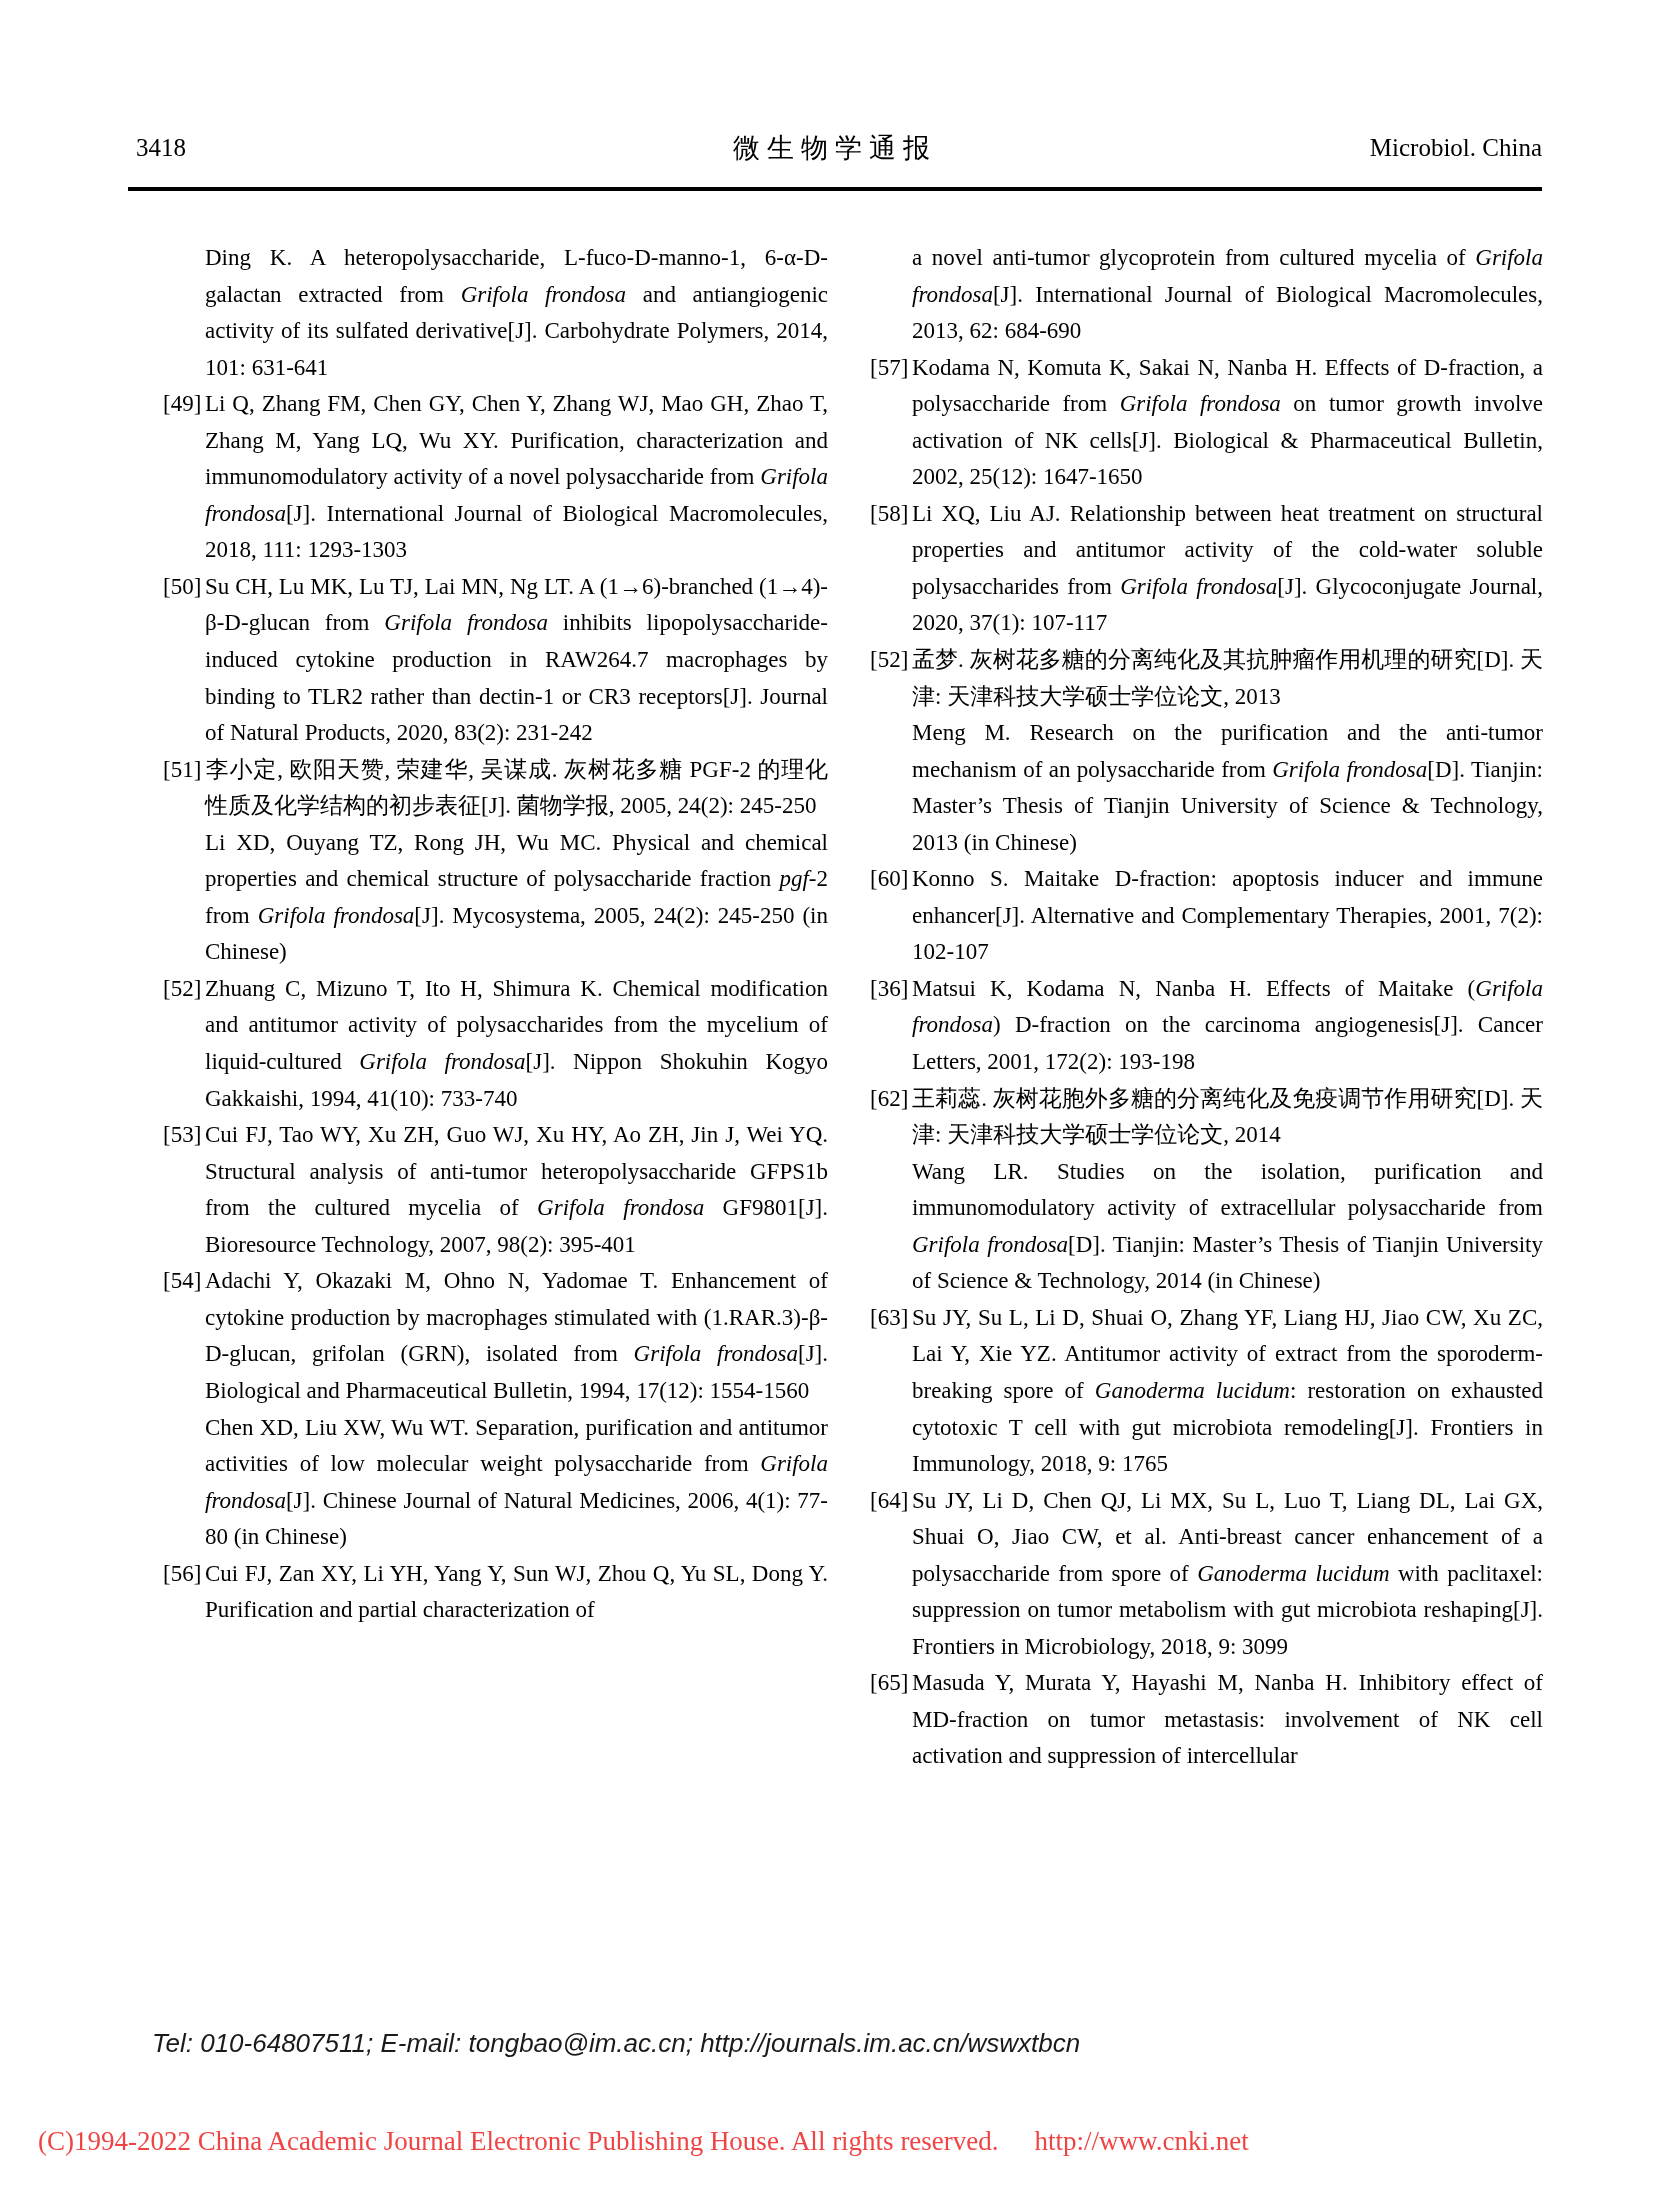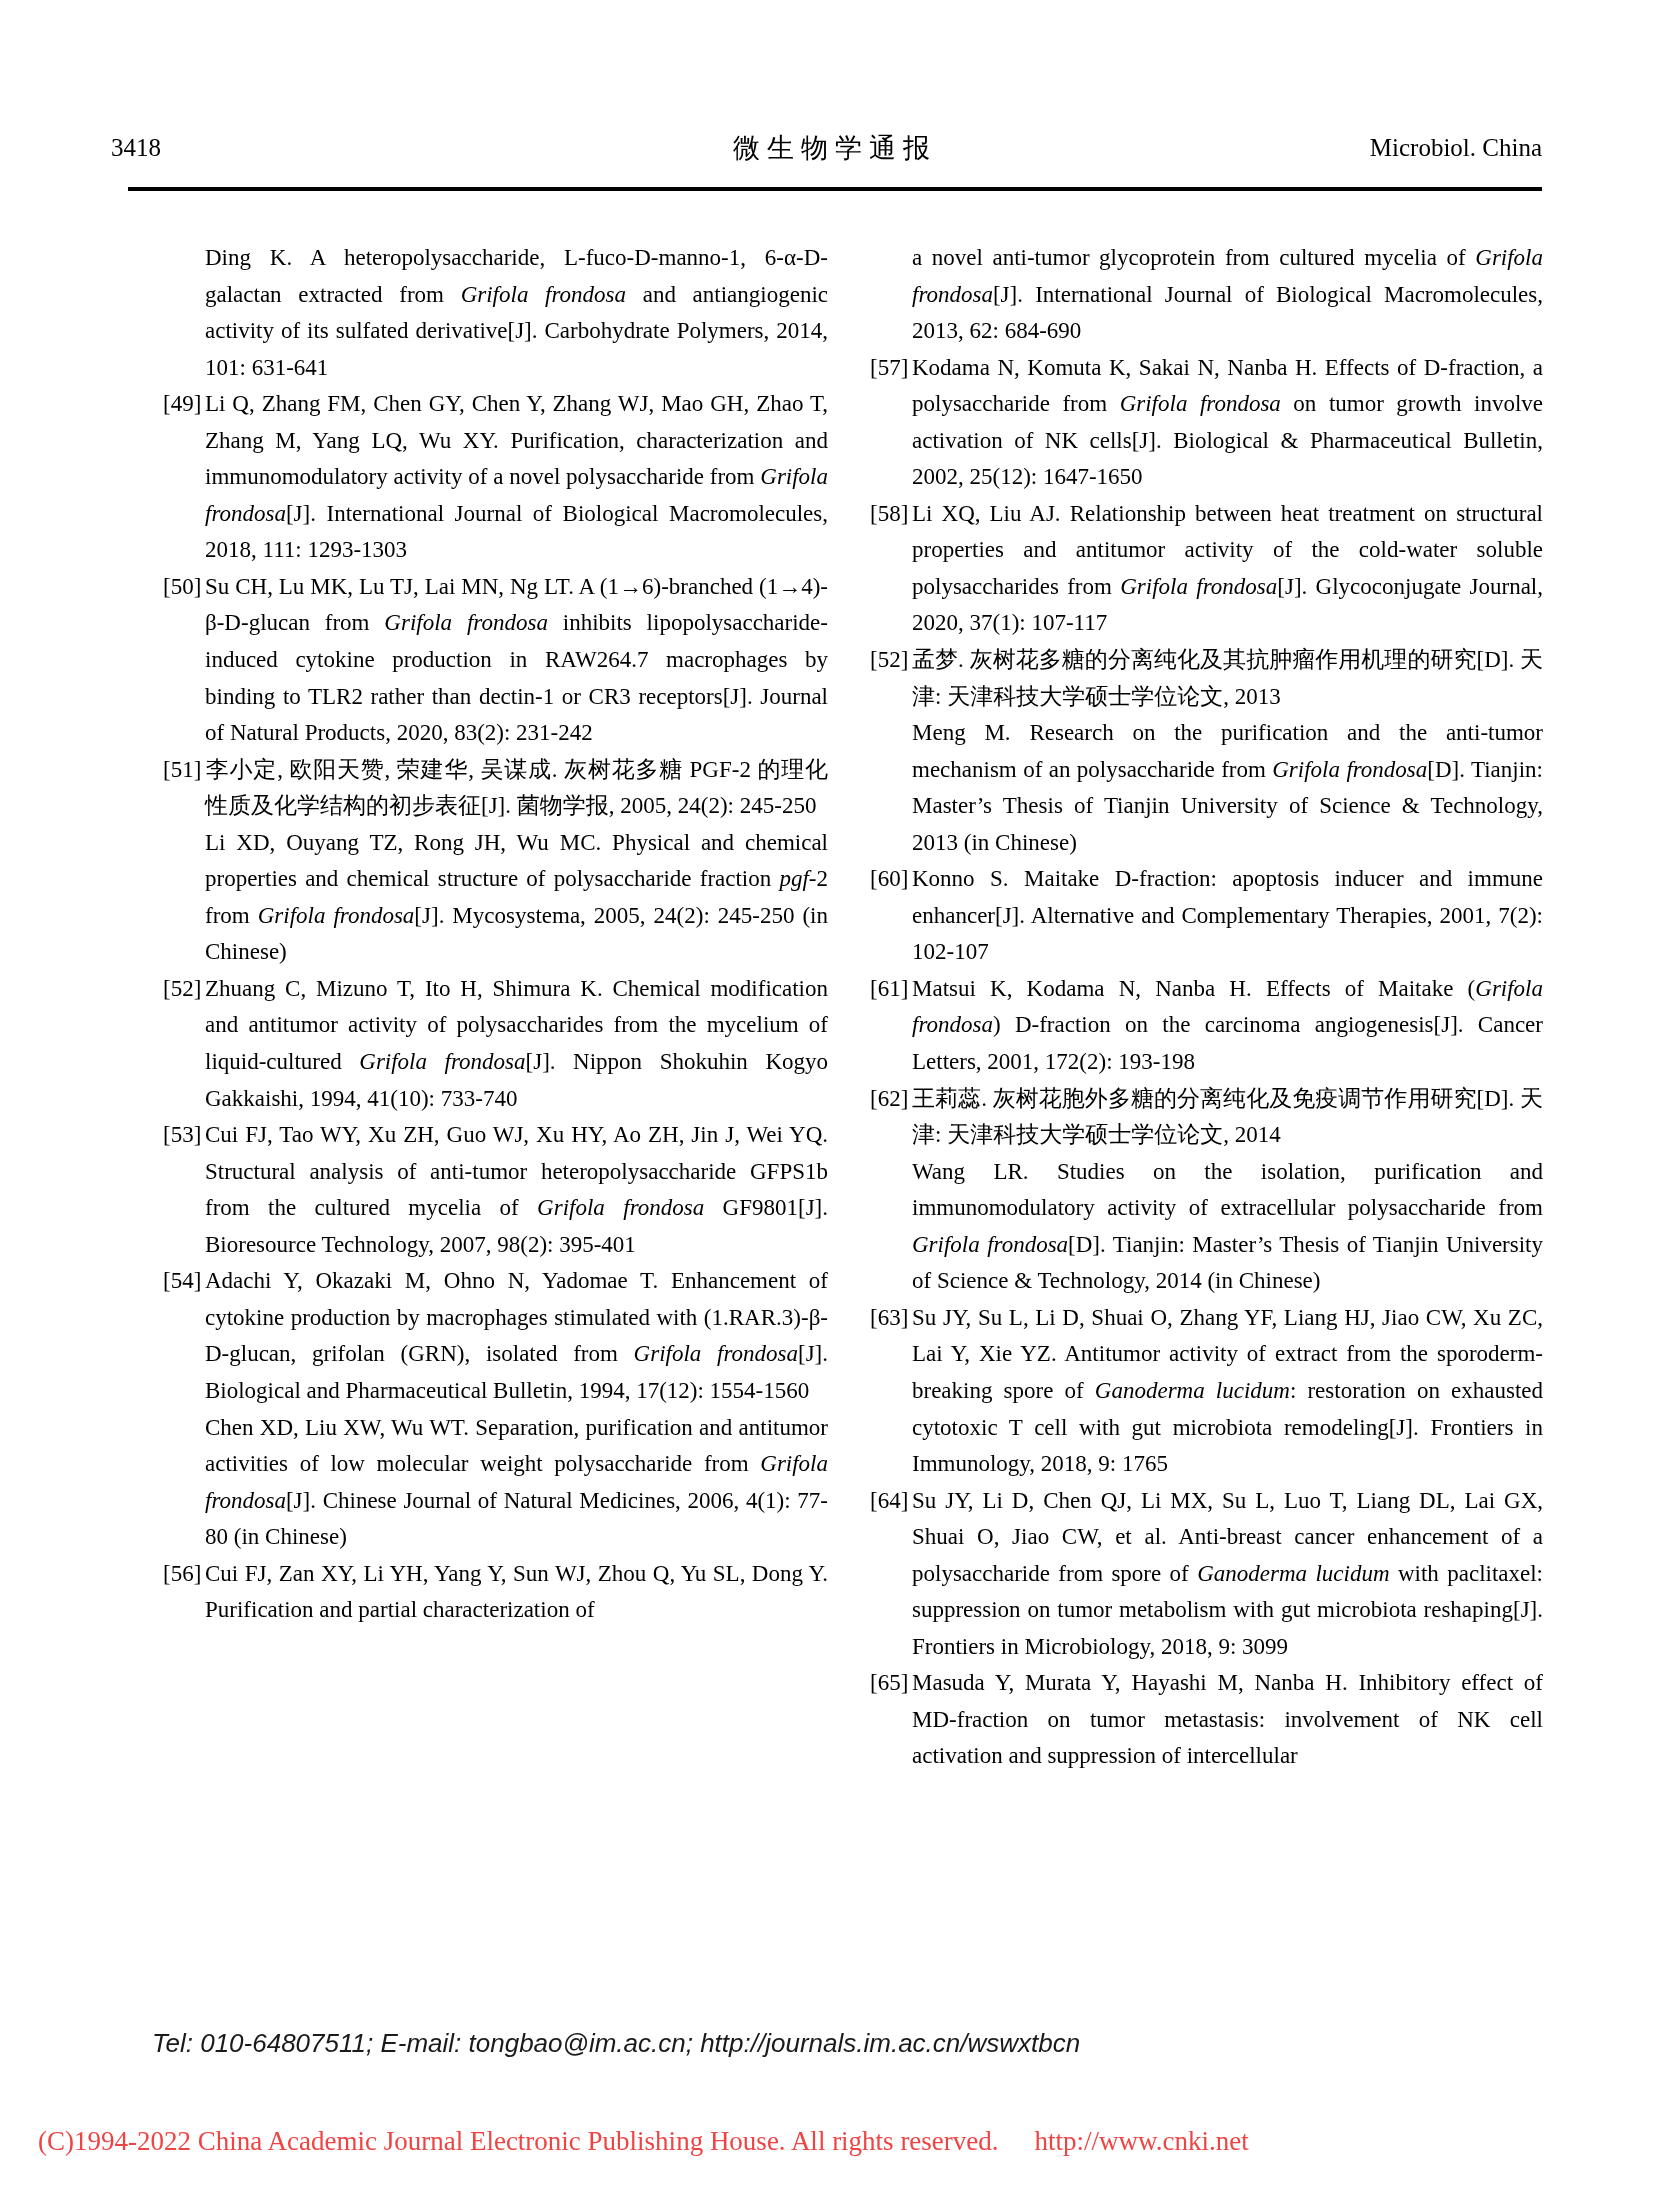--- a/index.html
+++ b/index.html
@@ -6,21 +6,21 @@
   .page {
     position: relative;
     width: 1653px;
     height: 2206px;
     background: #ffffff;
     font-family: "Liberation Serif", "DejaVu Serif", serif;
     color: #000000;
     overflow: hidden;
   }
   .page-number {
-    position: absolute; left: 111px; top: 134px;
+    position: absolute; left: 136px; top: 134px;
     font-size: 25px;
   }
   .journal-cn {
     position: absolute; left: 128px; top: 130px; width: 1414px;
     text-align: center; font-size: 27px; letter-spacing: 7px;
   }
   .journal-en {
     position: absolute; right: 111px; top: 134px;
     font-size: 25px;
   }
@@ -75,21 +75,21 @@
       <div class="ref labeled"><span class="ref-label">[56]</span><span><span>Cui FJ, Zan XY, Li YH, Yang Y, Sun WJ, Zhou Q, Yu SL, Dong Y. Purification and partial characterization of</span></span></div>
     </div>
 
   <div class="col right-col">
       <div class="ref"><span><span>a novel anti-tumor glycoprotein from cultured mycelia of </span><span class="it">Grifola frondosa</span><span>[J]. International Journal of Biological Macromolecules, 2013, 62: 684-690</span></span></div>
       <div class="ref labeled"><span class="ref-label">[57]</span><span><span>Kodama N, Komuta K, Sakai N, Nanba H. Effects of D-fraction, a polysaccharide from </span><span class="it">Grifola frondosa</span><span> on tumor growth involve activation of NK cells[J]. Biological &amp; Pharmaceutical Bulletin, 2002, 25(12): 1647-1650</span></span></div>
       <div class="ref labeled"><span class="ref-label">[58]</span><span><span>Li XQ, Liu AJ. Relationship between heat treatment on structural properties and antitumor activity of the cold-water soluble polysaccharides from </span><span class="it">Grifola</span><span> </span><span class="it">frondosa</span><span>[J]. Glycoconjugate Journal, 2020, 37(1): 107-117</span></span></div>
       <div class="ref labeled"><span class="ref-label">[52]</span><span><span>孟梦. 灰树花多糖的分离纯化及其抗肿瘤作用机理的研究[D]. 天津: 天津科技大学硕士学位论文, 2013</span></span></div>
       <div class="ref"><span><span>Meng M. Research on the purification and the anti-tumor mechanism of an polysaccharide from </span><span class="it">Grifola frondosa</span><span>[D]. Tianjin: Master’s Thesis of Tianjin University of Science &amp; Technology, 2013 (in Chinese)</span></span></div>
       <div class="ref labeled"><span class="ref-label">[60]</span><span><span>Konno S. Maitake D-fraction: apoptosis inducer and immune enhancer[J]. Alternative and Complementary Therapies, 2001, 7(2): 102-107</span></span></div>
-      <div class="ref labeled"><span class="ref-label">[61]</span><span><span>Matsui K, Kodama N, Nanba H. Effects of Maitake (</span><span class="it">Grifola frondosa</span><span>) D-fraction on the carcinoma angiogenesis[J]. Cancer Letters, 2001, 172(2): 193-198</span></span></div>
+      <div class="ref labeled"><span class="ref-label">[36]</span><span><span>Matsui K, Kodama N, Nanba H. Effects of Maitake (</span><span class="it">Grifola frondosa</span><span>) D-fraction on the carcinoma angiogenesis[J]. Cancer Letters, 2001, 172(2): 193-198</span></span></div>
       <div class="ref labeled"><span class="ref-label">[62]</span><span><span>王莉蕊. 灰树花胞外多糖的分离纯化及免疫调节作用研究[D]. 天津: 天津科技大学硕士学位论文, 2014</span></span></div>
       <div class="ref"><span><span>Wang LR. Studies on the isolation, purification and immunomodulatory activity of extracellular polysaccharide from </span><span class="it">Grifola frondosa</span><span>[D]. Tianjin: Master’s Thesis of Tianjin University of Science &amp; Technology, 2014 (in Chinese)</span></span></div>
       <div class="ref labeled"><span class="ref-label">[63]</span><span><span>Su JY, Su L, Li D, Shuai O, Zhang YF, Liang HJ, Jiao CW, Xu ZC, Lai Y, Xie YZ. Antitumor activity of extract from the sporoderm-breaking spore of </span><span class="it">Ganoderma lucidum</span><span>: restoration on exhausted cytotoxic T cell with gut microbiota remodeling[J]. Frontiers in Immunology, 2018, 9: 1765</span></span></div>
       <div class="ref labeled"><span class="ref-label">[64]</span><span><span>Su JY, Li D, Chen QJ, Li MX, Su L, Luo T, Liang DL, Lai GX, Shuai O, Jiao CW, et al. Anti-breast cancer enhancement of a polysaccharide from spore of </span><span class="it">Ganoderma lucidum</span><span> with paclitaxel: suppression on tumor metabolism with gut microbiota reshaping[J]. Frontiers in Microbiology, 2018, 9: 3099</span></span></div>
       <div class="ref labeled"><span class="ref-label">[65]</span><span><span>Masuda Y, Murata Y, Hayashi M, Nanba H. Inhibitory effect of MD-fraction on tumor metastasis: involvement of NK cell activation and suppression of intercellular</span></span></div>
     </div>
 
   <div class="contact">Tel: 010-64807511; E-mail: tongbao@im.ac.cn; http://journals.im.ac.cn/wswxtbcn</div>
 
   <div class="watermark">

